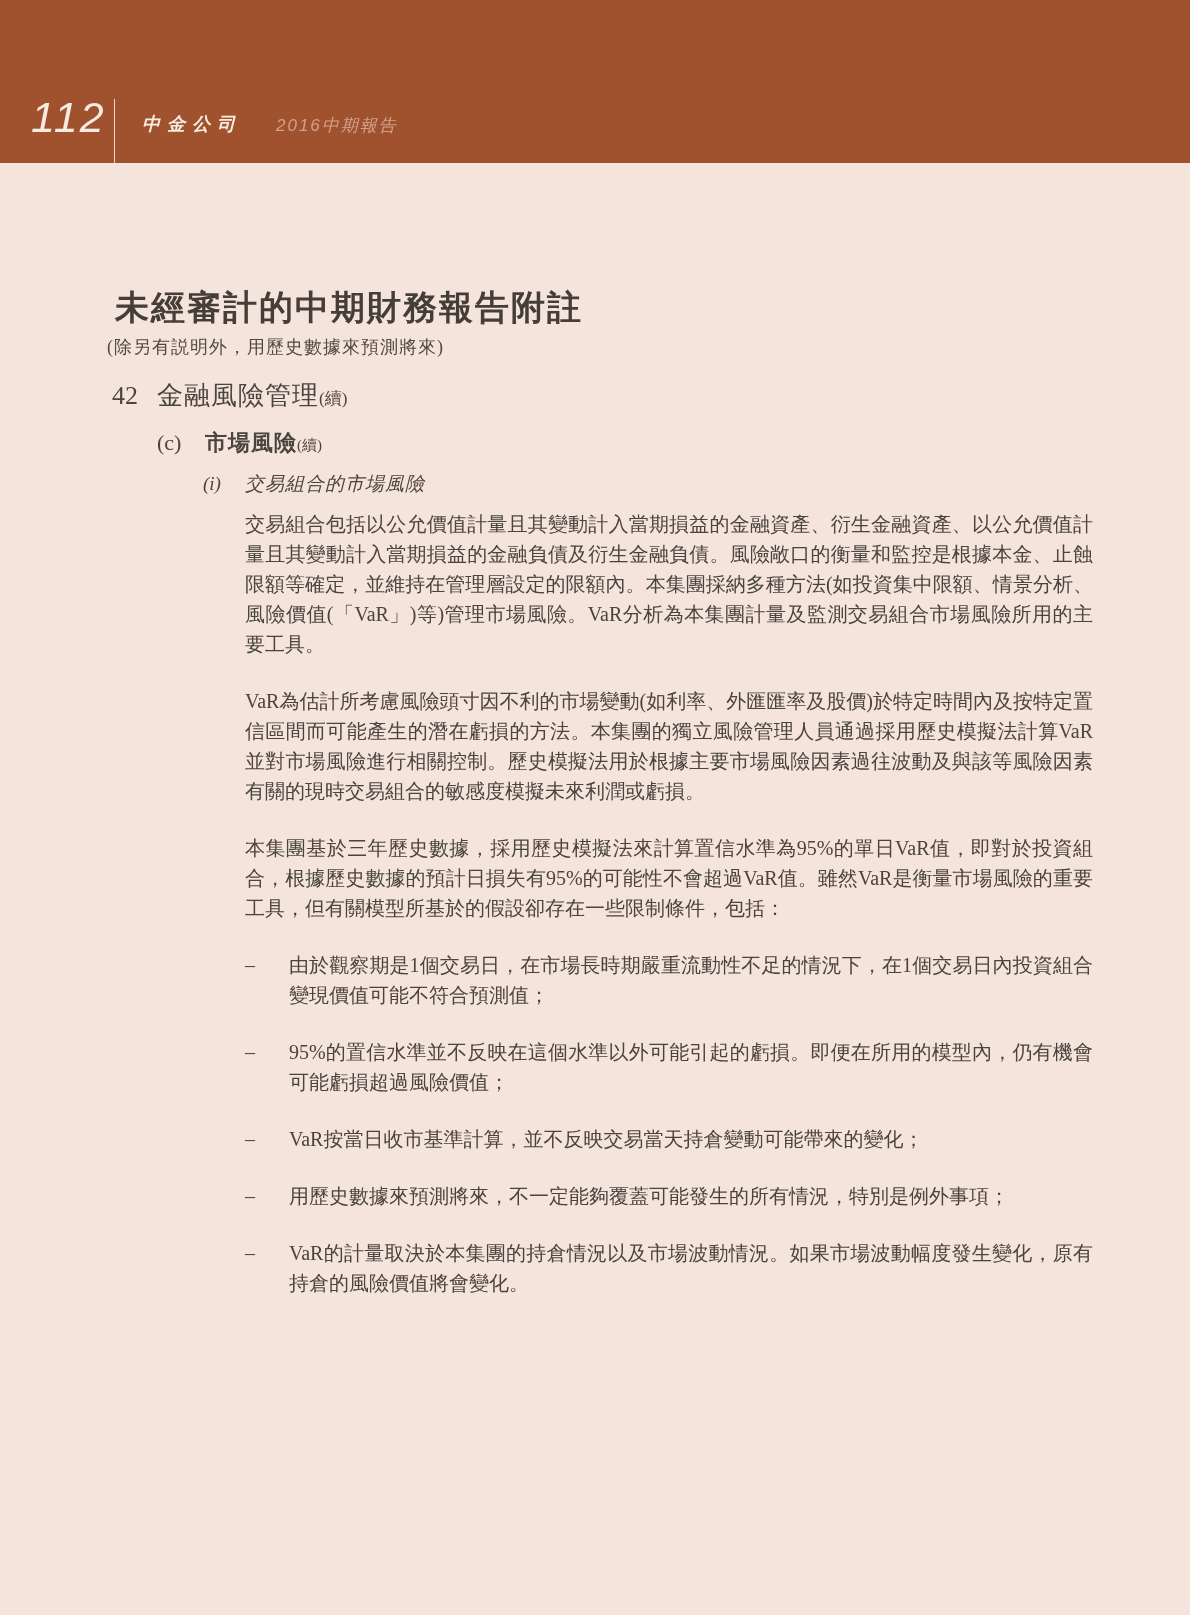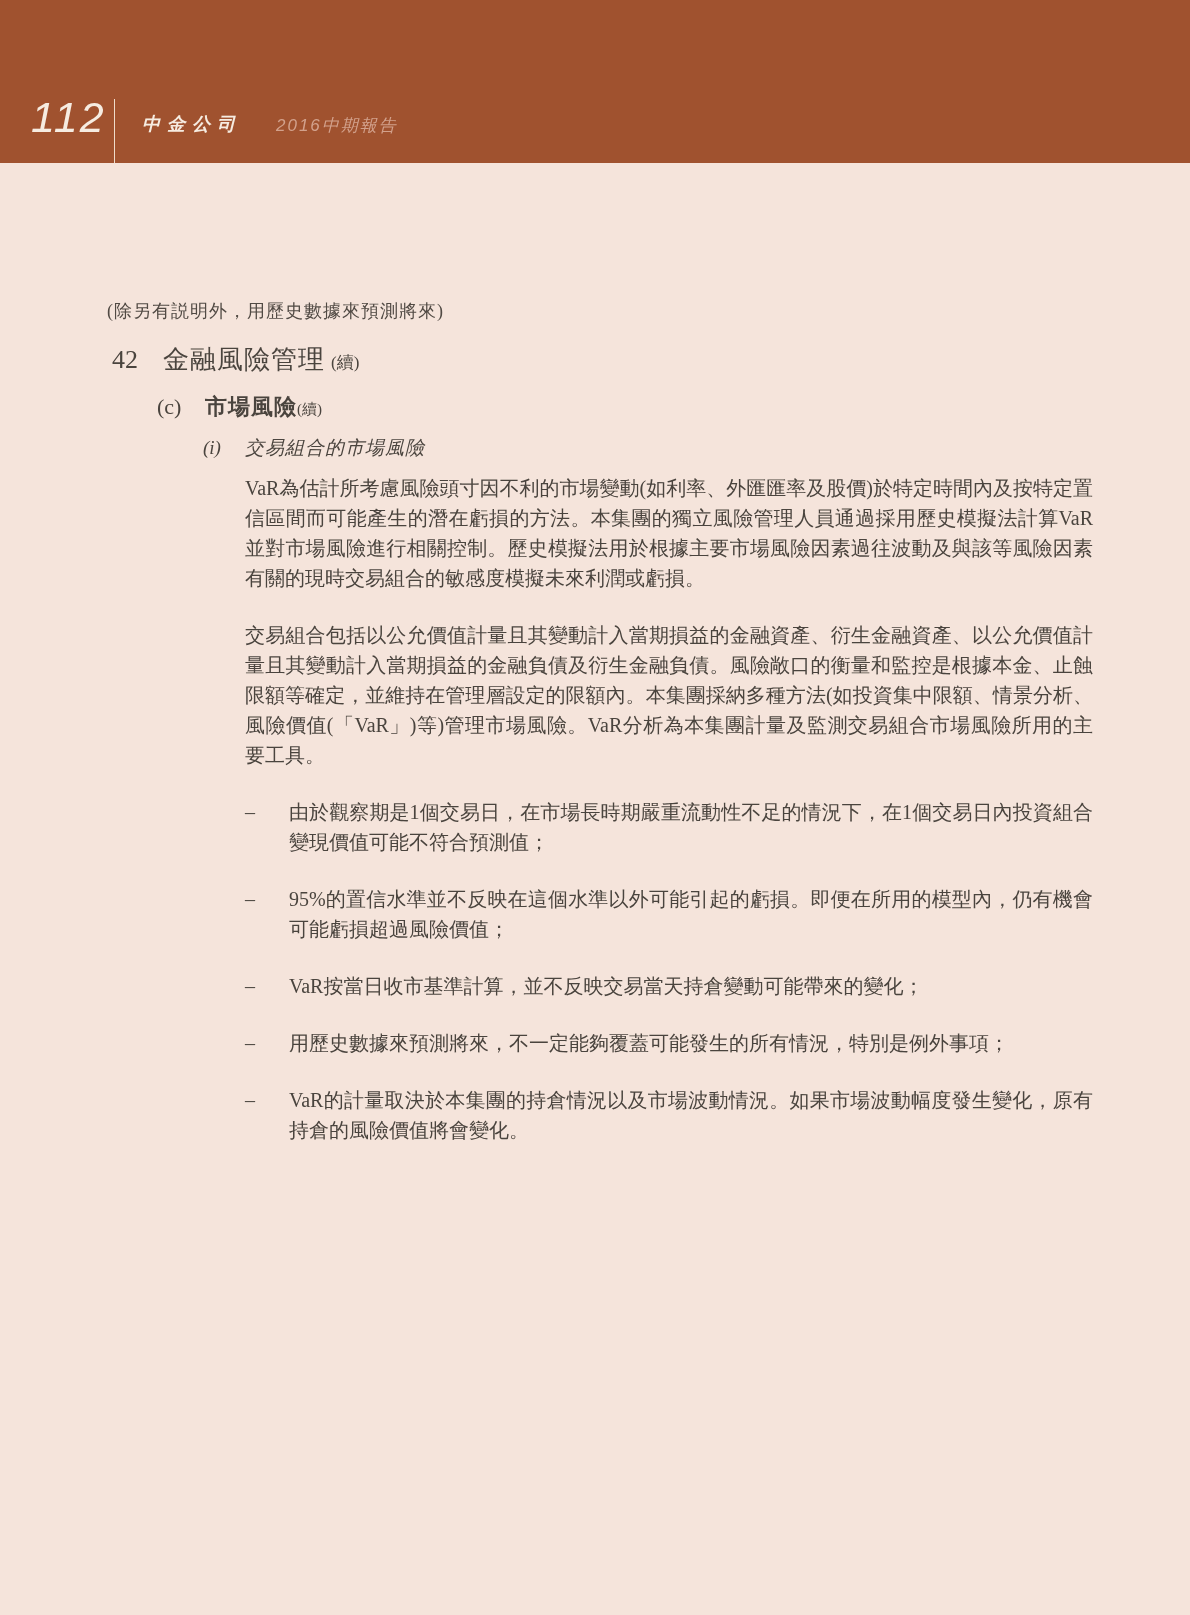--- a/index.html
+++ b/index.html
@@ -43,21 +43,21 @@
   .content{padding:127px 97px 0 112px;}
   .doc-title{
     margin-left:3px;
     font-size:34px;font-weight:bold;letter-spacing:2px;line-height:1.05;
     color:#453E38;
   }
   .doc-subtitle{
     margin-top:9px;margin-left:-5px;
     font-size:18px;letter-spacing:1px;color:#514A44;
   }
-  .section-row{margin-top:19px;display:flex;align-items:baseline;gap:6px;}
+  .section-row{margin-top:19px;display:flex;align-items:baseline;}
   .section-num{width:45px;font-size:26px;}
   .section-title{font-size:26px;letter-spacing:1px;}
   .cont-big{font-size:17px;}
   .sub-row{margin-top:15px;margin-left:45px;display:flex;align-items:baseline;}
   .sub-label{width:48px;font-size:22px;}
   .sub-title{font-size:22px;font-weight:bold;letter-spacing:1px;}
   .cont-small{font-size:15px;font-weight:normal;}
   .item-row{margin-top:13px;margin-left:91px;display:flex;align-items:baseline;font-style:italic;}
   .item-label{width:42px;font-size:19px;}
   .item-title{font-size:19px;letter-spacing:1px;}
@@ -80,42 +80,44 @@
 
 <div class="band">
   <div class="page-num">112</div>
   <div class="band-divider"></div>
   <div class="band-company">中金公司</div>
   <div class="band-report">2016中期報告</div>
 </div>
 
 <div class="content">
 
+  <div class="doc-title">未經審計的中期財務報告附註</div>
   <div class="doc-subtitle">(除另有説明外，用歷史數據來預測將來)</div>
 
   <div class="section-row">
     <span class="section-num">42</span>
     <span class="section-title">金融風險管理</span>
     <span class="cont-big">(續)</span>
   </div>
 
   <div class="sub-row">
     <span class="sub-label">(c)</span>
     <span class="sub-title">市場風險</span>
     <span class="cont-small">(續)</span>
   </div>
 
   <div class="item-row">
     <span class="item-label">(i)</span>
     <span class="item-title">交易組合的市場風險</span>
   </div>
 
   <div class="body-block">
+    <p class="para">交易組合包括以公允價值計量且其變動計入當期損益的金融資產、衍生金融資產、以公允價值計量且其變動計入當期損益的金融負債及衍生金融負債。風險敞口的衡量和監控是根據本金、止蝕限額等確定，並維持在管理層設定的限額內。本集團採納多種方法(如投資集中限額、情景分析、風險價值(「VaR」)等)管理市場風險。VaR分析為本集團計量及監測交易組合市場風險所用的主要工具。</p>
     <p class="para">VaR為估計所考慮風險頭寸因不利的市場變動(如利率、外匯匯率及股價)於特定時間內及按特定置信區間而可能產生的潛在虧損的方法。本集團的獨立風險管理人員通過採用歷史模擬法計算VaR並對市場風險進行相關控制。歷史模擬法用於根據主要市場風險因素過往波動及與該等風險因素有關的現時交易組合的敏感度模擬未來利潤或虧損。</p>
-    <p class="para">交易組合包括以公允價值計量且其變動計入當期損益的金融資產、衍生金融資產、以公允價值計量且其變動計入當期損益的金融負債及衍生金融負債。風險敞口的衡量和監控是根據本金、止蝕限額等確定，並維持在管理層設定的限額內。本集團採納多種方法(如投資集中限額、情景分析、風險價值(「VaR」)等)管理市場風險。VaR分析為本集團計量及監測交易組合市場風險所用的主要工具。</p>
+    <p class="para">本集團基於三年歷史數據，採用歷史模擬法來計算置信水準為95%的單日VaR值，即對於投資組合，根據歷史數據的預計日損失有95%的可能性不會超過VaR值。雖然VaR是衡量市場風險的重要工具，但有關模型所基於的假設卻存在一些限制條件，包括：</p>
 
     <div class="bullet">
       <span class="bullet-marker">–</span>
       <span class="bullet-text">由於觀察期是1個交易日，在市場長時期嚴重流動性不足的情況下，在1個交易日內投資組合變現價值可能不符合預測值；</span>
     </div>
     <div class="bullet">
       <span class="bullet-marker">–</span>
       <span class="bullet-text">95%的置信水準並不反映在這個水準以外可能引起的虧損。即便在所用的模型內，仍有機會可能虧損超過風險價值；</span>
     </div>
     <div class="bullet">

